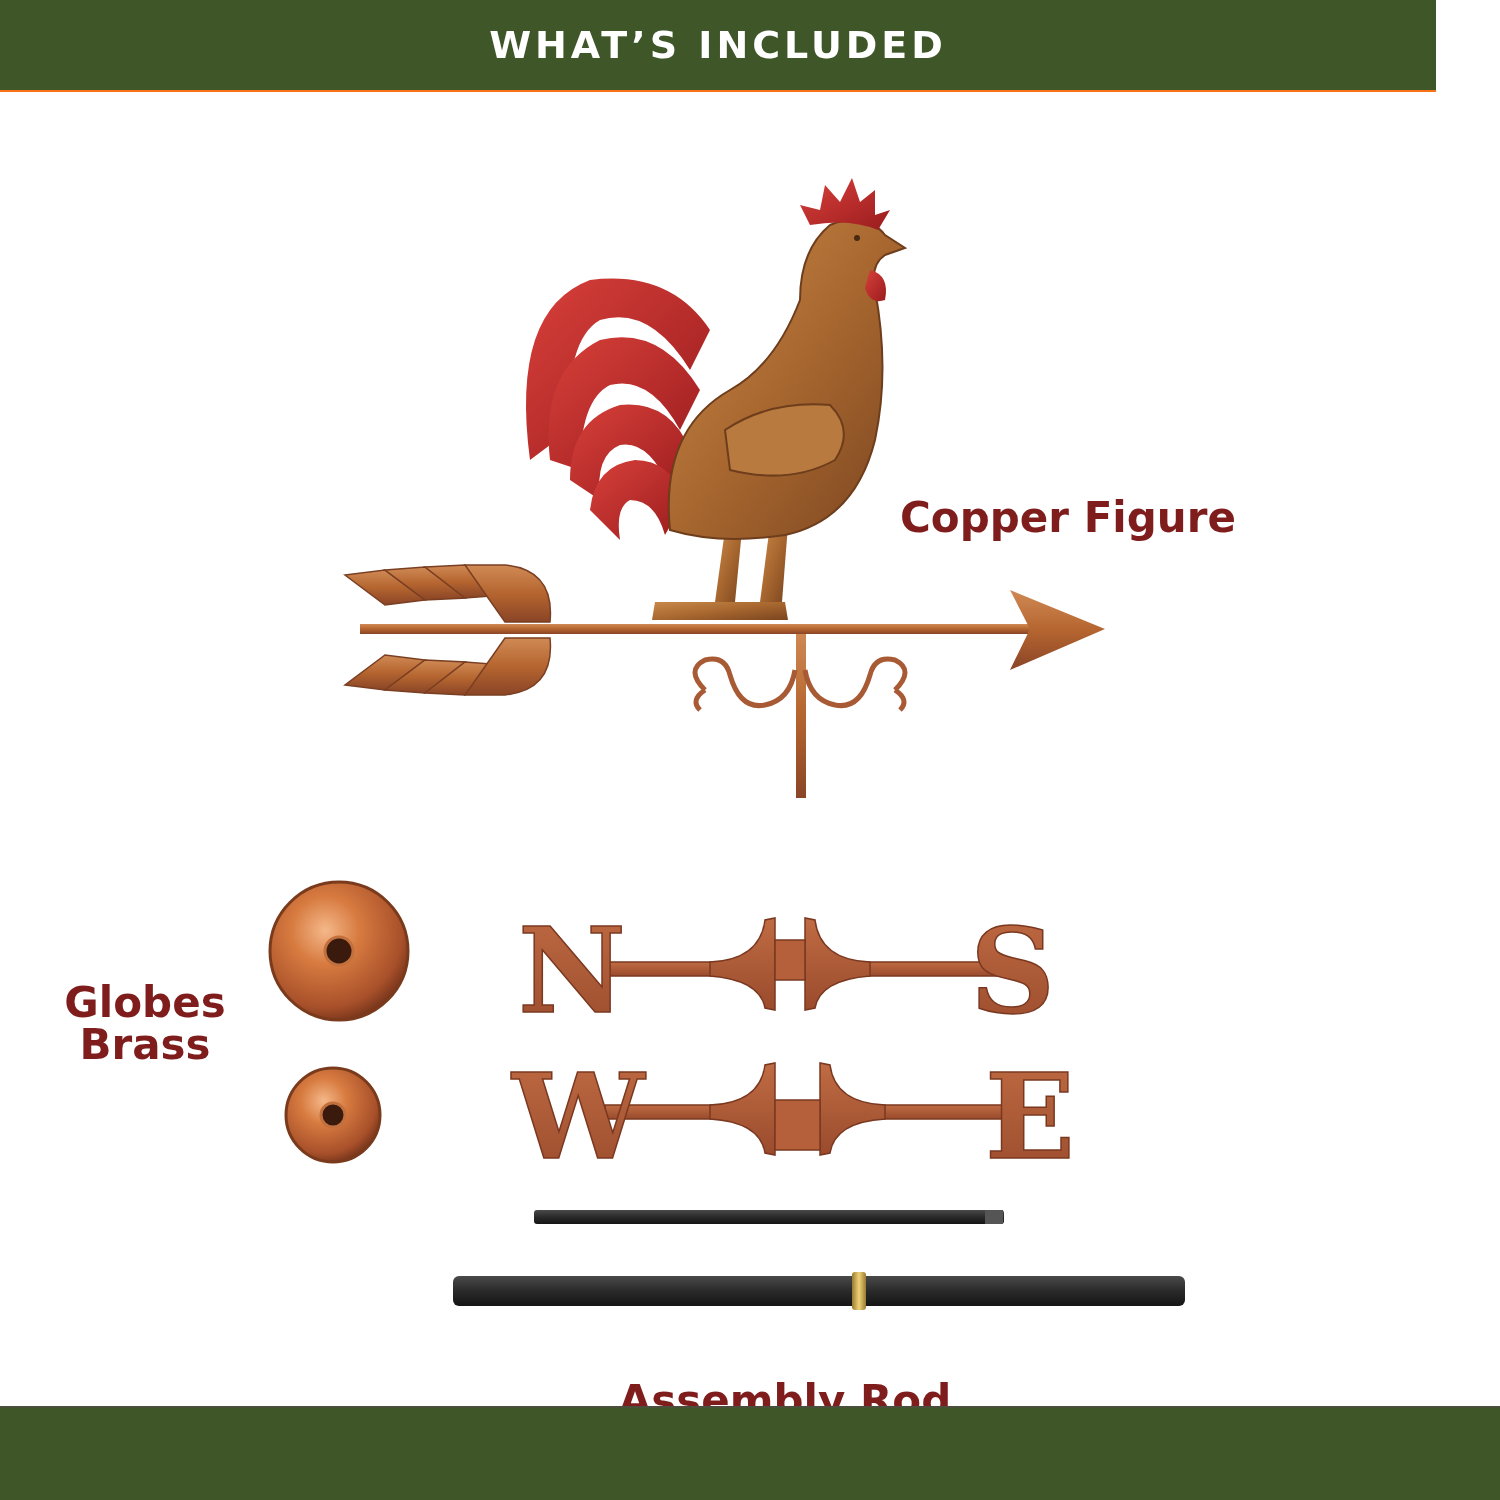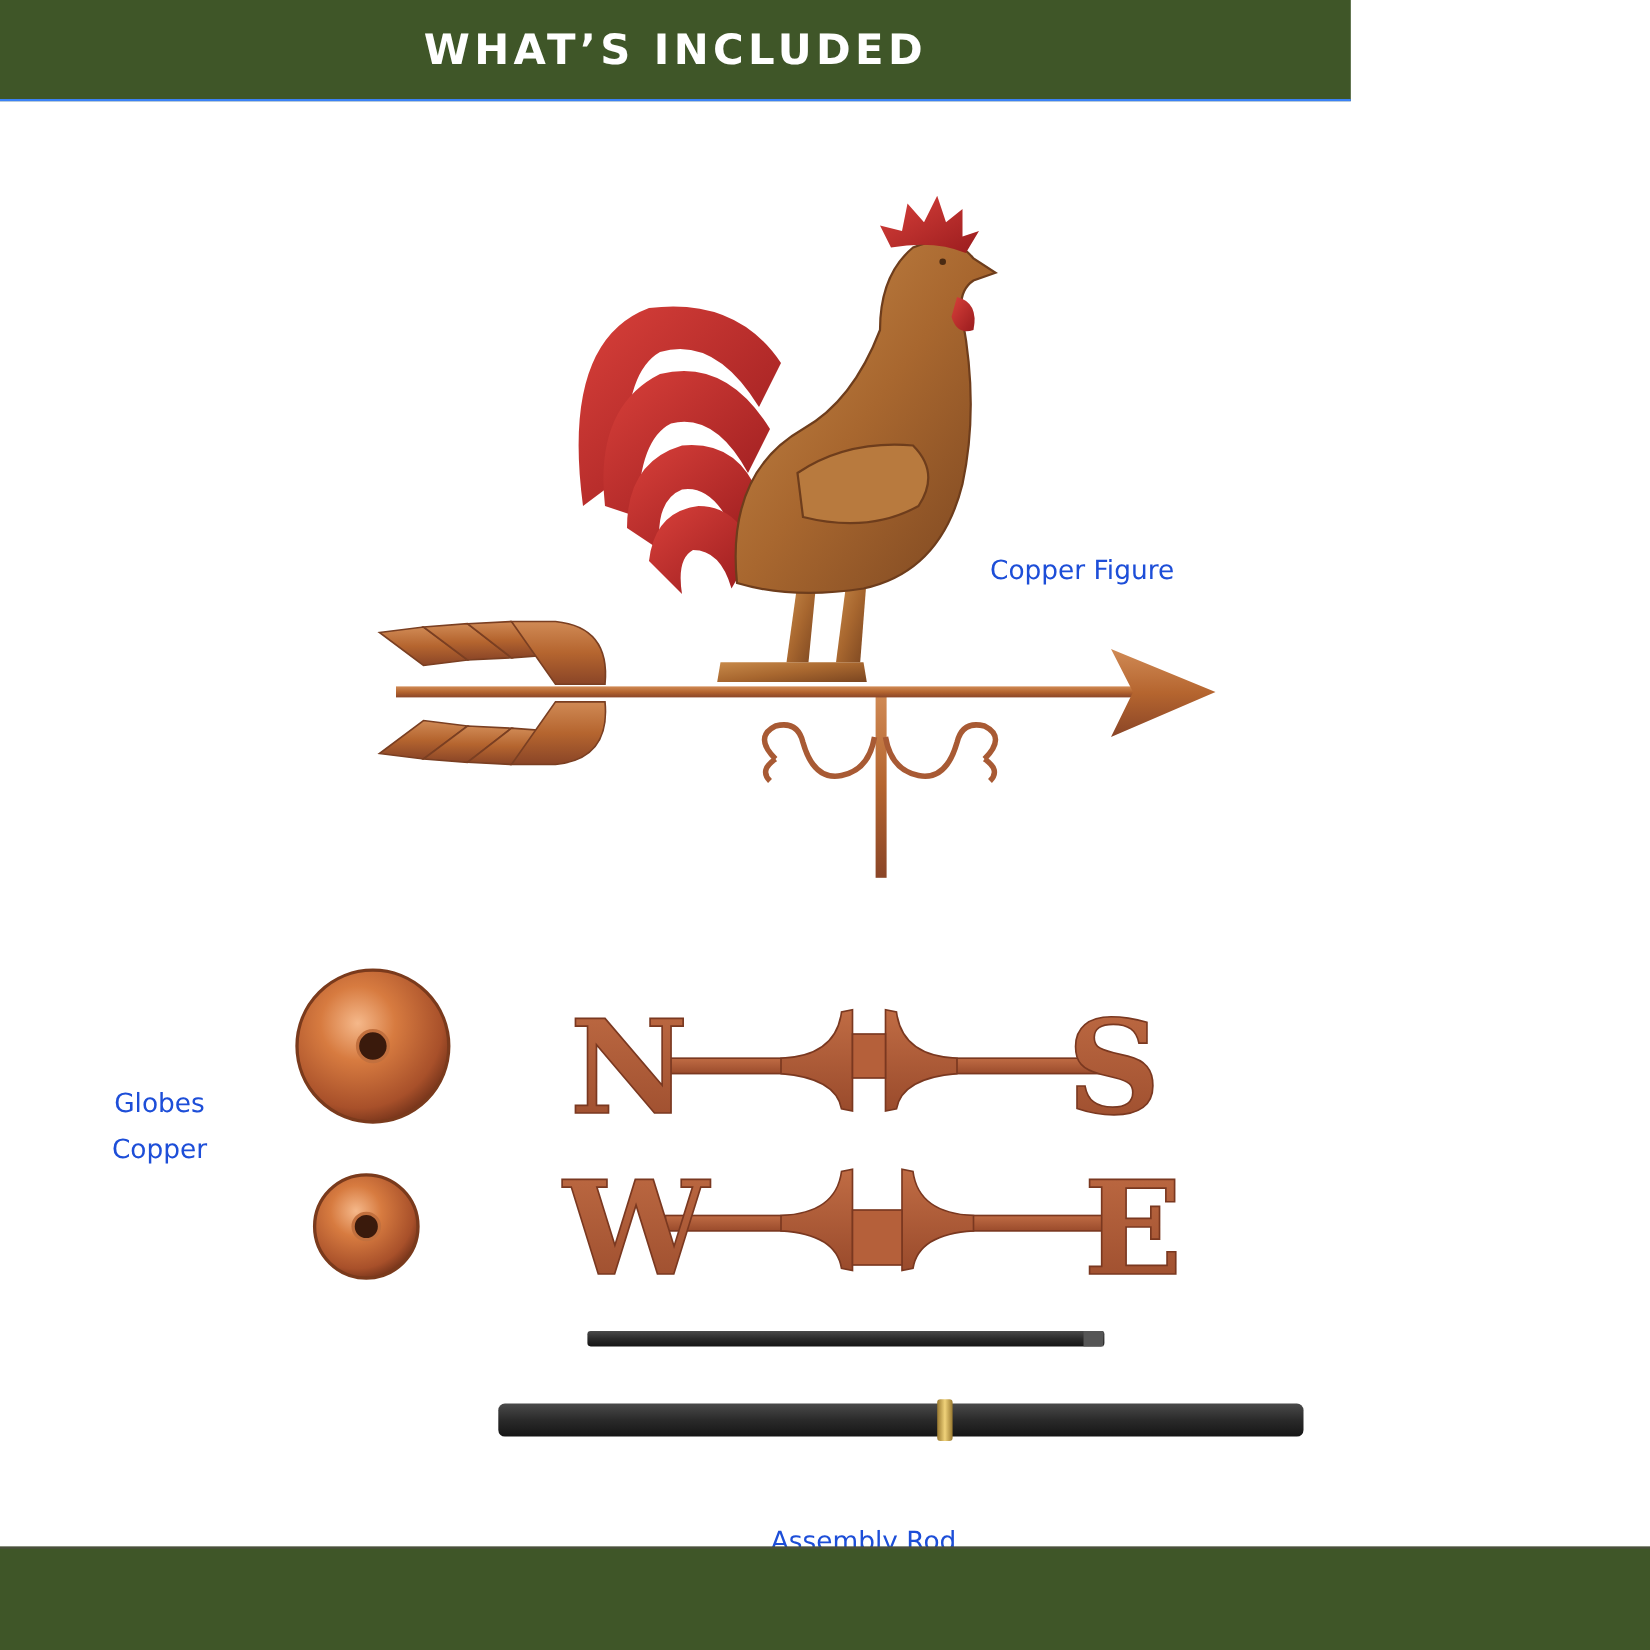--- a/index.html
+++ b/index.html
@@ -1,33 +1,33 @@
 <!DOCTYPE html>
 <html><head>
 <meta charset="utf-8">
 <style>
   * { margin: 0; padding: 0; box-sizing: border-box; }
   html, body { width: 1500px; height: 1500px; background: #ffffff; overflow: hidden; }
   body { position: relative; font-family: "Liberation Sans", "DejaVu Sans", sans-serif; color: #111; }
   .banner-top {
-    position: absolute; left: 0; top: 0; width: 1228px; height: 92px;
+    position: absolute; left: 0; top: 0; width: 1436px; height: 92px;
     background: #3f5628; display: flex; align-items: center; justify-content: center;
-    border-bottom: 2px solid #3b82f6;
+    border-bottom: 2px solid #f97316;
   }
   .banner-top .title {
     color: #ffffff; font-size: 38px; font-weight: bold; letter-spacing: 4px;
     font-family: "DejaVu Sans", sans-serif;
   }
   .banner-bottom {
     position: absolute; left: 0; top: 1406px; width: 1500px; height: 94px;
     background: #3f5628; border-top: 2px solid #4a4f3c;
   }
   .label {
-    position: absolute; font-family: "DejaVu Sans", sans-serif; font-weight: normal;
-    color: #1d4ed8; font-size: 24px; line-height: 42px;
+    position: absolute; font-family: "DejaVu Sans", sans-serif; font-weight: bold;
+    color: #7f1d1d; font-size: 42px; line-height: 42px;
   }
   .label.center { text-align: center; }
   svg { position: absolute; overflow: visible; }
 </style>
 </head>
 <body>
 
 <div class="banner-top">
   <span class="title">WHAT’S INCLUDED</span>
 </div>
@@ -107,21 +107,21 @@
       <stop offset="1" stop-color="#6d2f18"></stop>
     </radialGradient>
   </defs>
   <circle cx="74" cy="76" r="69" fill="url(#globeG)" stroke="#7a3a1c" stroke-width="3"></circle>
   <circle cx="74" cy="76" r="14" fill="#3a1a0c" stroke="#c2703e" stroke-width="3"></circle>
   <circle cx="68" cy="240" r="47" fill="url(#globeG)" stroke="#7a3a1c" stroke-width="3"></circle>
   <circle cx="68" cy="240" r="12" fill="#3a1a0c" stroke="#c2703e" stroke-width="3"></circle>
 </svg>
 <div class="label center" style="left:60px; top:982px; width:170px;">
   <div>Globes</div>
-  <div>Copper</div>
+  <div>Brass</div>
 </div>
 
 <svg width="590" height="280" style="left:510px; top:900px;" viewBox="0 0 590 280">
   <defs>
     <linearGradient id="dirG" x1="0" y1="0" x2="0" y2="1">
       <stop offset="0" stop-color="#c06c44"></stop>
       <stop offset="1" stop-color="#9a4b2c"></stop>
     </linearGradient>
   </defs>
   <g fill="url(#dirG)" stroke="#7a3820" stroke-width="1.5">

